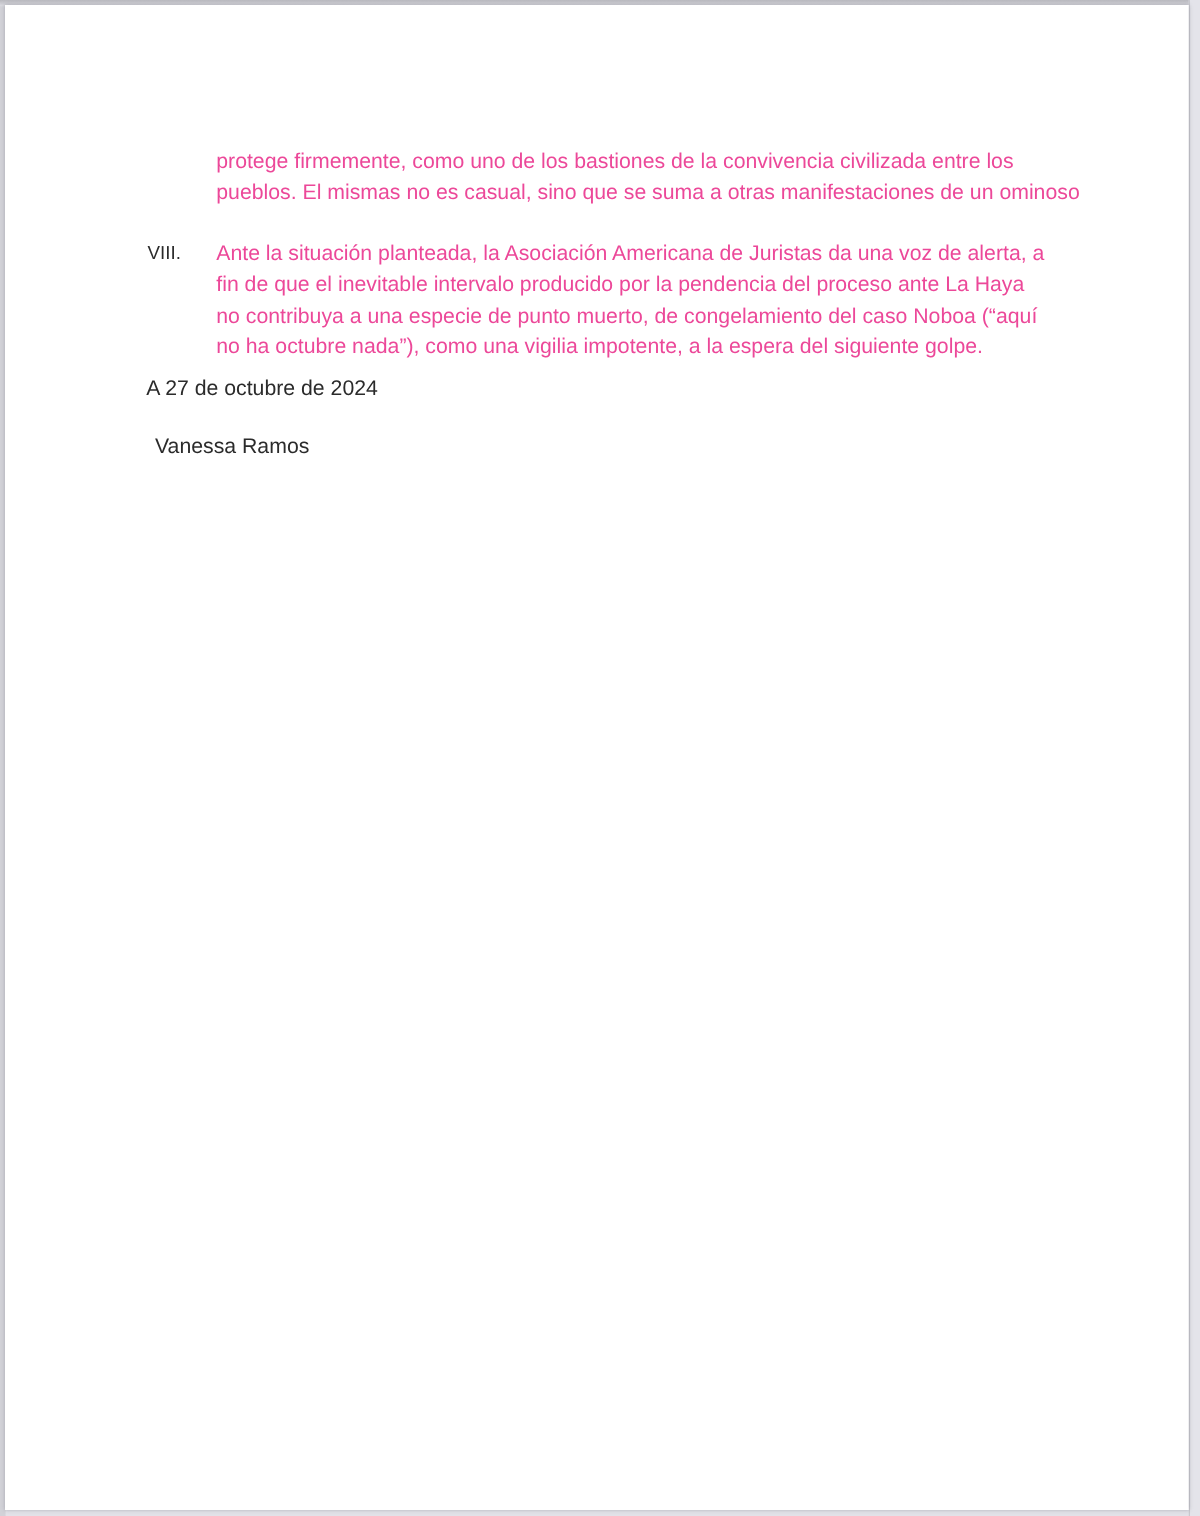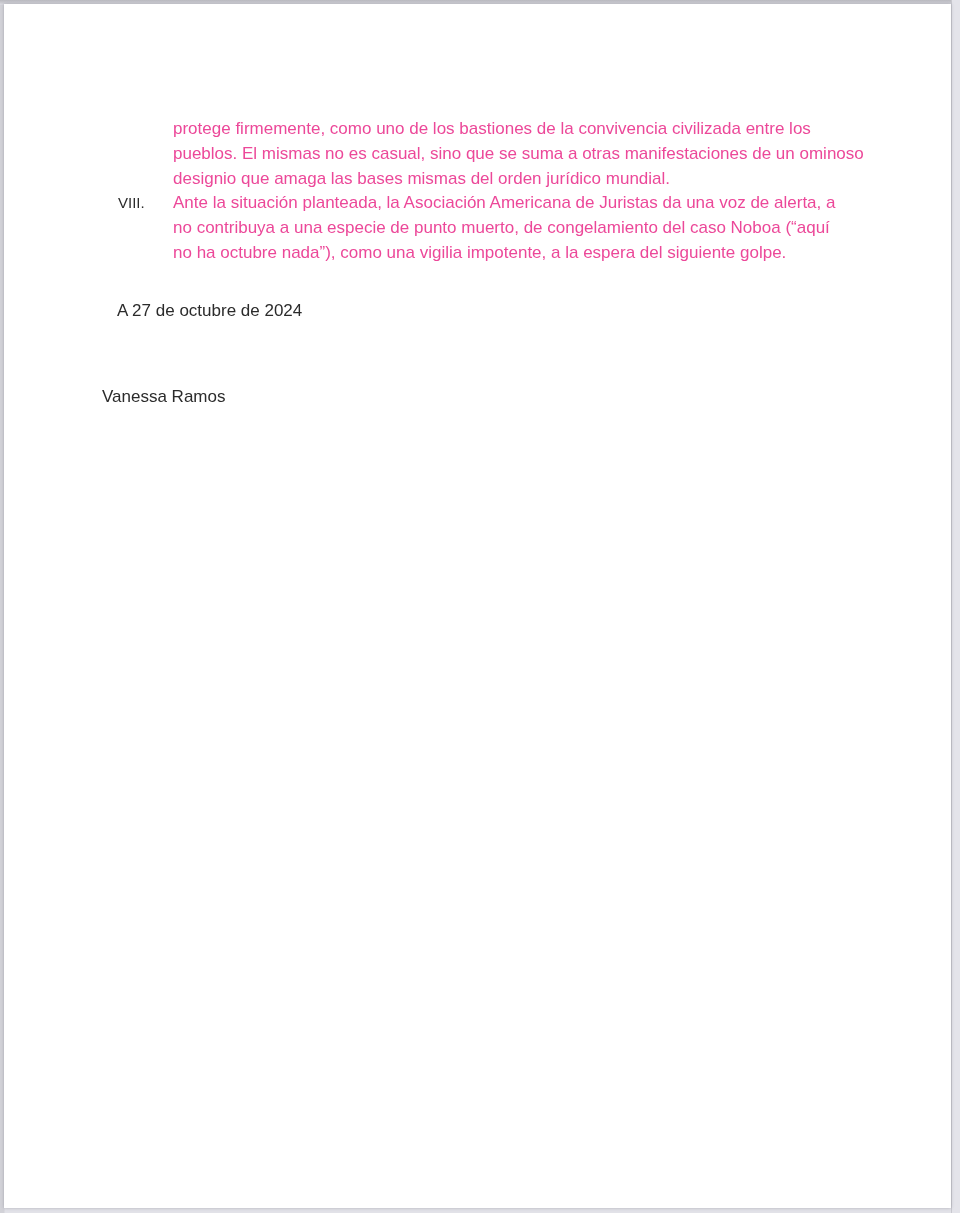--- a/index.html
+++ b/index.html
@@ -73,25 +73,24 @@
     left: 113px;
     top: 294px;
     font-size: 17px;
     line-height: 25px;
     color: #2b2b2b;
     white-space: nowrap;
     text-align: right;
   }
   .signature-block {
     position: absolute;
-    left: 98px;
+    left: 120px;
     top: 341px;
     display: grid;
     grid-template-columns: 392px auto;
-    margin-top: 40px;
   }
   .sig-name, .sig-title {
     font-size: 17px;
     line-height: 24.3px;
     color: #2b2b2b;
     white-space: nowrap;
   }
 </style>
 </head>
 <body>
@@ -100,27 +99,27 @@
   <div class="paper">
 
     <div class="list-marker">VIII.</div>
 
     <div class="para-cont">
 
         <div class="textline">protege firmemente, como uno de los bastiones de la convivencia civilizada entre los</div>
 
         <div class="textline">pueblos. El mismas no es casual, sino que se suma a otras manifestaciones de un ominoso</div>
 
-        <div class="textline">designio que amaga las bases mismas del orden jurídico mundial.</div>
       </div>
 
     <div class="para-viii">
 
         <div class="textline">Ante la situación planteada, la Asociación Americana de Juristas da una voz de alerta, a</div>
 
+        <div class="textline">fin de que el inevitable intervalo producido por la pendencia del proceso ante La Haya</div>
 
         <div class="textline">no contribuya a una especie de punto muerto, de congelamiento del caso Noboa (“aquí</div>
 
         <div class="textline">no ha octubre nada”), como una vigilia impotente, a la espera del siguiente golpe.</div>
       </div>
 
     <div class="date-line">A 27 de octubre de 2024</div>
 
     <div class="signature-block">
 

